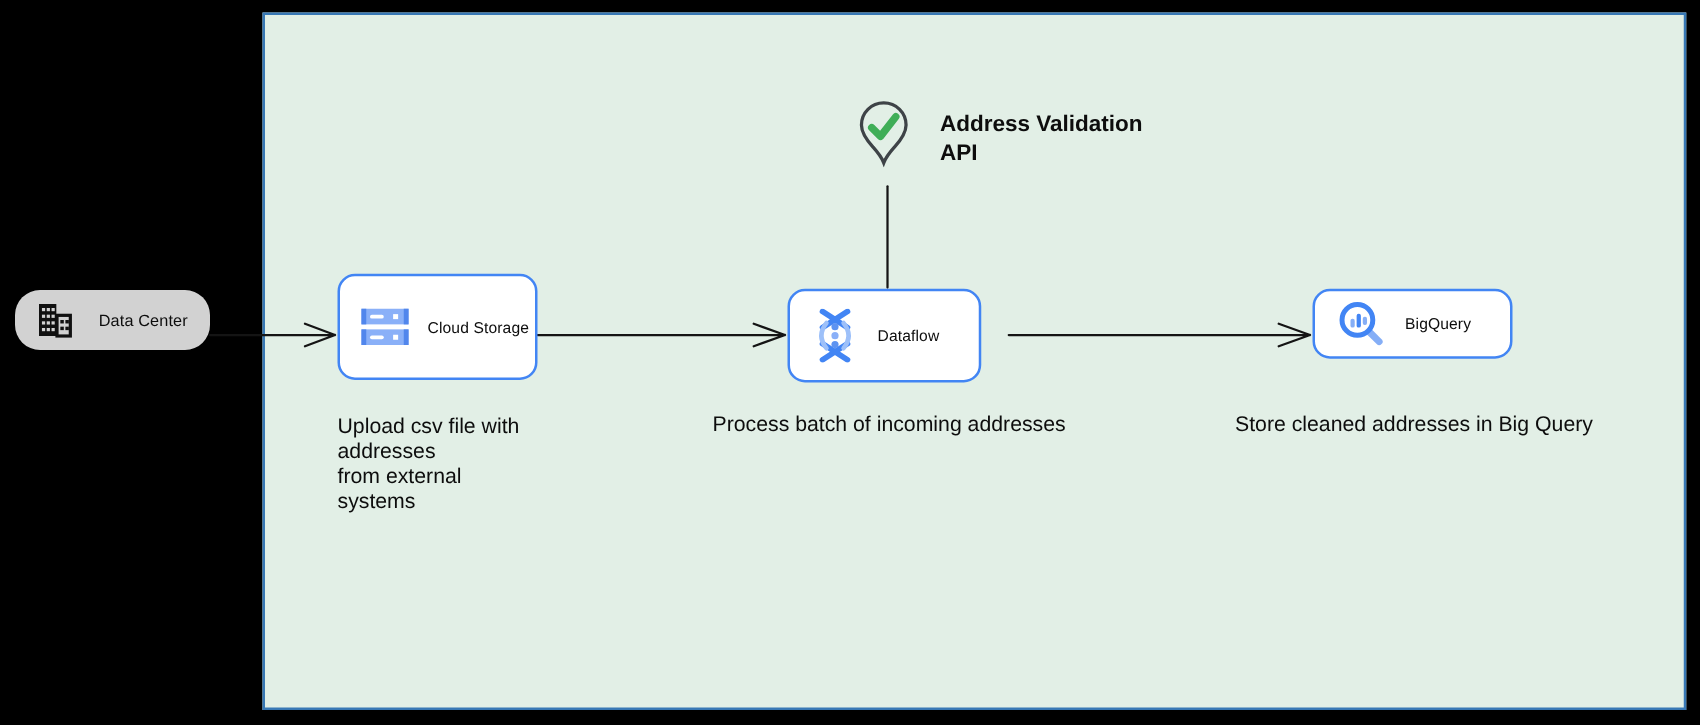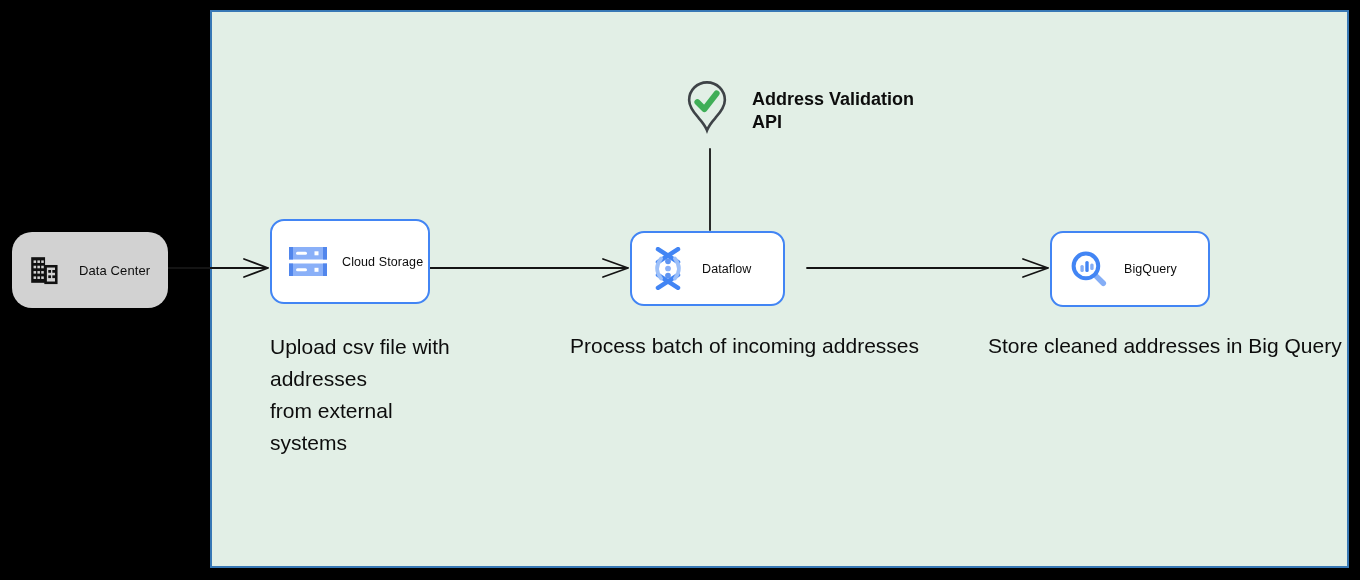--- a/index.html
+++ b/index.html
@@ -25,35 +25,35 @@
   .connectors path{stroke:var(--connector);stroke-width:1.8;fill:none;}
   .node{
     position:absolute;display:flex;align-items:center;box-sizing:border-box;cursor:default;
   }
   .service{
     background:#ffffff;border:2.5px solid var(--accent-blue);border-radius:14px;
     padding-left:17px;gap:15px;
   }
   .node .label{font-size:12.5px;color:var(--text);letter-spacing:.1px;}
   .external{
-    left:12px;top:232px;width:156px;height:76px;
+    left:12px;top:232px;width:156px;height:48px;
     background:var(--external-fill);border-radius:20px;padding-left:16px;gap:19px;
   }
   .external .label{font-size:13px;}
   #node-cloud-storage{left:270px;top:219px;width:160px;height:85px;}
   #node-dataflow{left:630px;top:231px;width:155px;height:75px;}
-  #node-bigquery{left:1050px;top:231px;width:160px;height:76px;border-radius:13px;}
+  #node-bigquery{left:1050px;top:231px;width:160px;height:56px;}
   .icon{display:inline-flex;line-height:0;}
   .pin{position:absolute;left:686px;top:79px;line-height:0;}
   .api-label{
     position:absolute;left:752px;top:88px;font-size:18px;line-height:23px;
     color:var(--text);white-space:pre-line;font-weight:bold;
   }
   .caption{
-    position:absolute;font-size:21px;line-height:32px;color:var(--text);
+    position:absolute;font-size:17px;line-height:20px;color:var(--text);
     white-space:pre-line;
   }
   #caption-upload{left:270px;top:331px;}
   #caption-process{left:570px;top:330px;}
   #caption-store{left:988px;top:330px;}
   .stroke-accent{stroke:var(--accent-blue);}
   .fill-accent{fill:var(--accent-blue);}
   .stroke-green{stroke:var(--check-green);}
 </style>
 </head>

